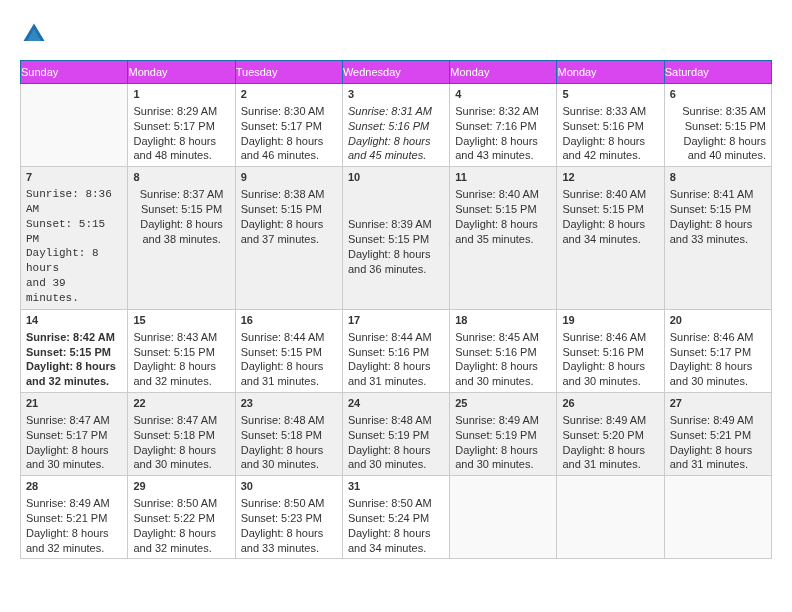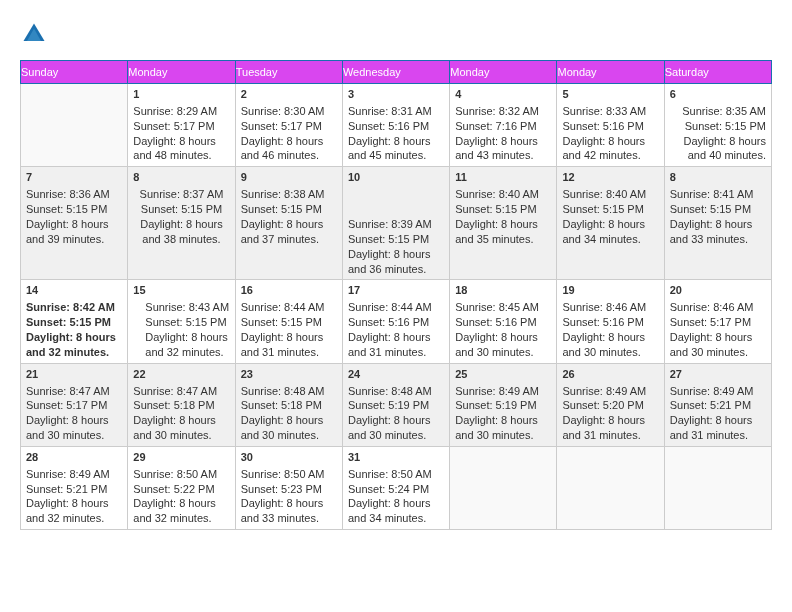--- a/index.html
+++ b/index.html
@@ -145,21 +145,21 @@
           </td>
           <td>
             <span class="day-number">2</span>
             <div class="day-info" style="white-space: pre-line;">Sunrise: 8:30 AM
 Sunset: 5:17 PM
 Daylight: 8 hours
 and 46 minutes.</div>
           </td>
           <td>
             <span class="day-number">3</span>
-            <div class="day-info" style="white-space: pre-line;">Sunrise: 8:31 AM
+            <div class="day-info" style="white-space: pre-line; font-style: italic;">Sunrise: 8:31 AM
 Sunset: 5:16 PM
 Daylight: 8 hours
 and 45 minutes.</div>
           </td>
           <td>
             <span class="day-number">4</span>
             <div class="day-info" style="white-space: pre-line;">Sunrise: 8:32 AM
 Sunset: 7:16 PM
 Daylight: 8 hours
 and 43 minutes.</div>
@@ -175,21 +175,21 @@
             <span class="day-number">6</span>
             <div class="day-info" style="white-space: pre-line; text-align: right;">Sunrise: 8:35 AM
 Sunset: 5:15 PM
 Daylight: 8 hours
 and 40 minutes.</div>
           </td>
         </tr>
         <tr class="row-shade">
           <td>
             <span class="day-number">7</span>
-            <div class="day-info" style="white-space: pre-line;">Sunrise: 8:36 AM
+            <div class="day-info" style="white-space: pre-line; font-family: Liberation Mono, monospace;">Sunrise: 8:36 AM
 Sunset: 5:15 PM
 Daylight: 8 hours
 and 39 minutes.</div>
           </td>
           <td>
             <span class="day-number">8</span>
             <div class="day-info" style="white-space: pre-line; text-align: center;">Sunrise: 8:37 AM
 Sunset: 5:15 PM
 Daylight: 8 hours
 and 38 minutes.</div>
@@ -233,21 +233,21 @@
         <tr>
           <td>
             <span class="day-number">14</span>
             <div class="day-info" style="white-space: pre-line; font-weight: bold;">Sunrise: 8:42 AM
 Sunset: 5:15 PM
 Daylight: 8 hours
 and 32 minutes.</div>
           </td>
           <td>
             <span class="day-number">15</span>
-            <div class="day-info" style="white-space: pre-line; margin-left: 12px;">Sunrise: 8:43 AM
+            <div class="day-info" style="white-space: pre-line;">Sunrise: 8:43 AM
 Sunset: 5:15 PM
 Daylight: 8 hours
 and 32 minutes.</div>
           </td>
           <td>
             <span class="day-number">16</span>
             <div class="day-info" style="white-space: pre-line;">Sunrise: 8:44 AM
 Sunset: 5:15 PM
 Daylight: 8 hours
 and 31 minutes.</div>

